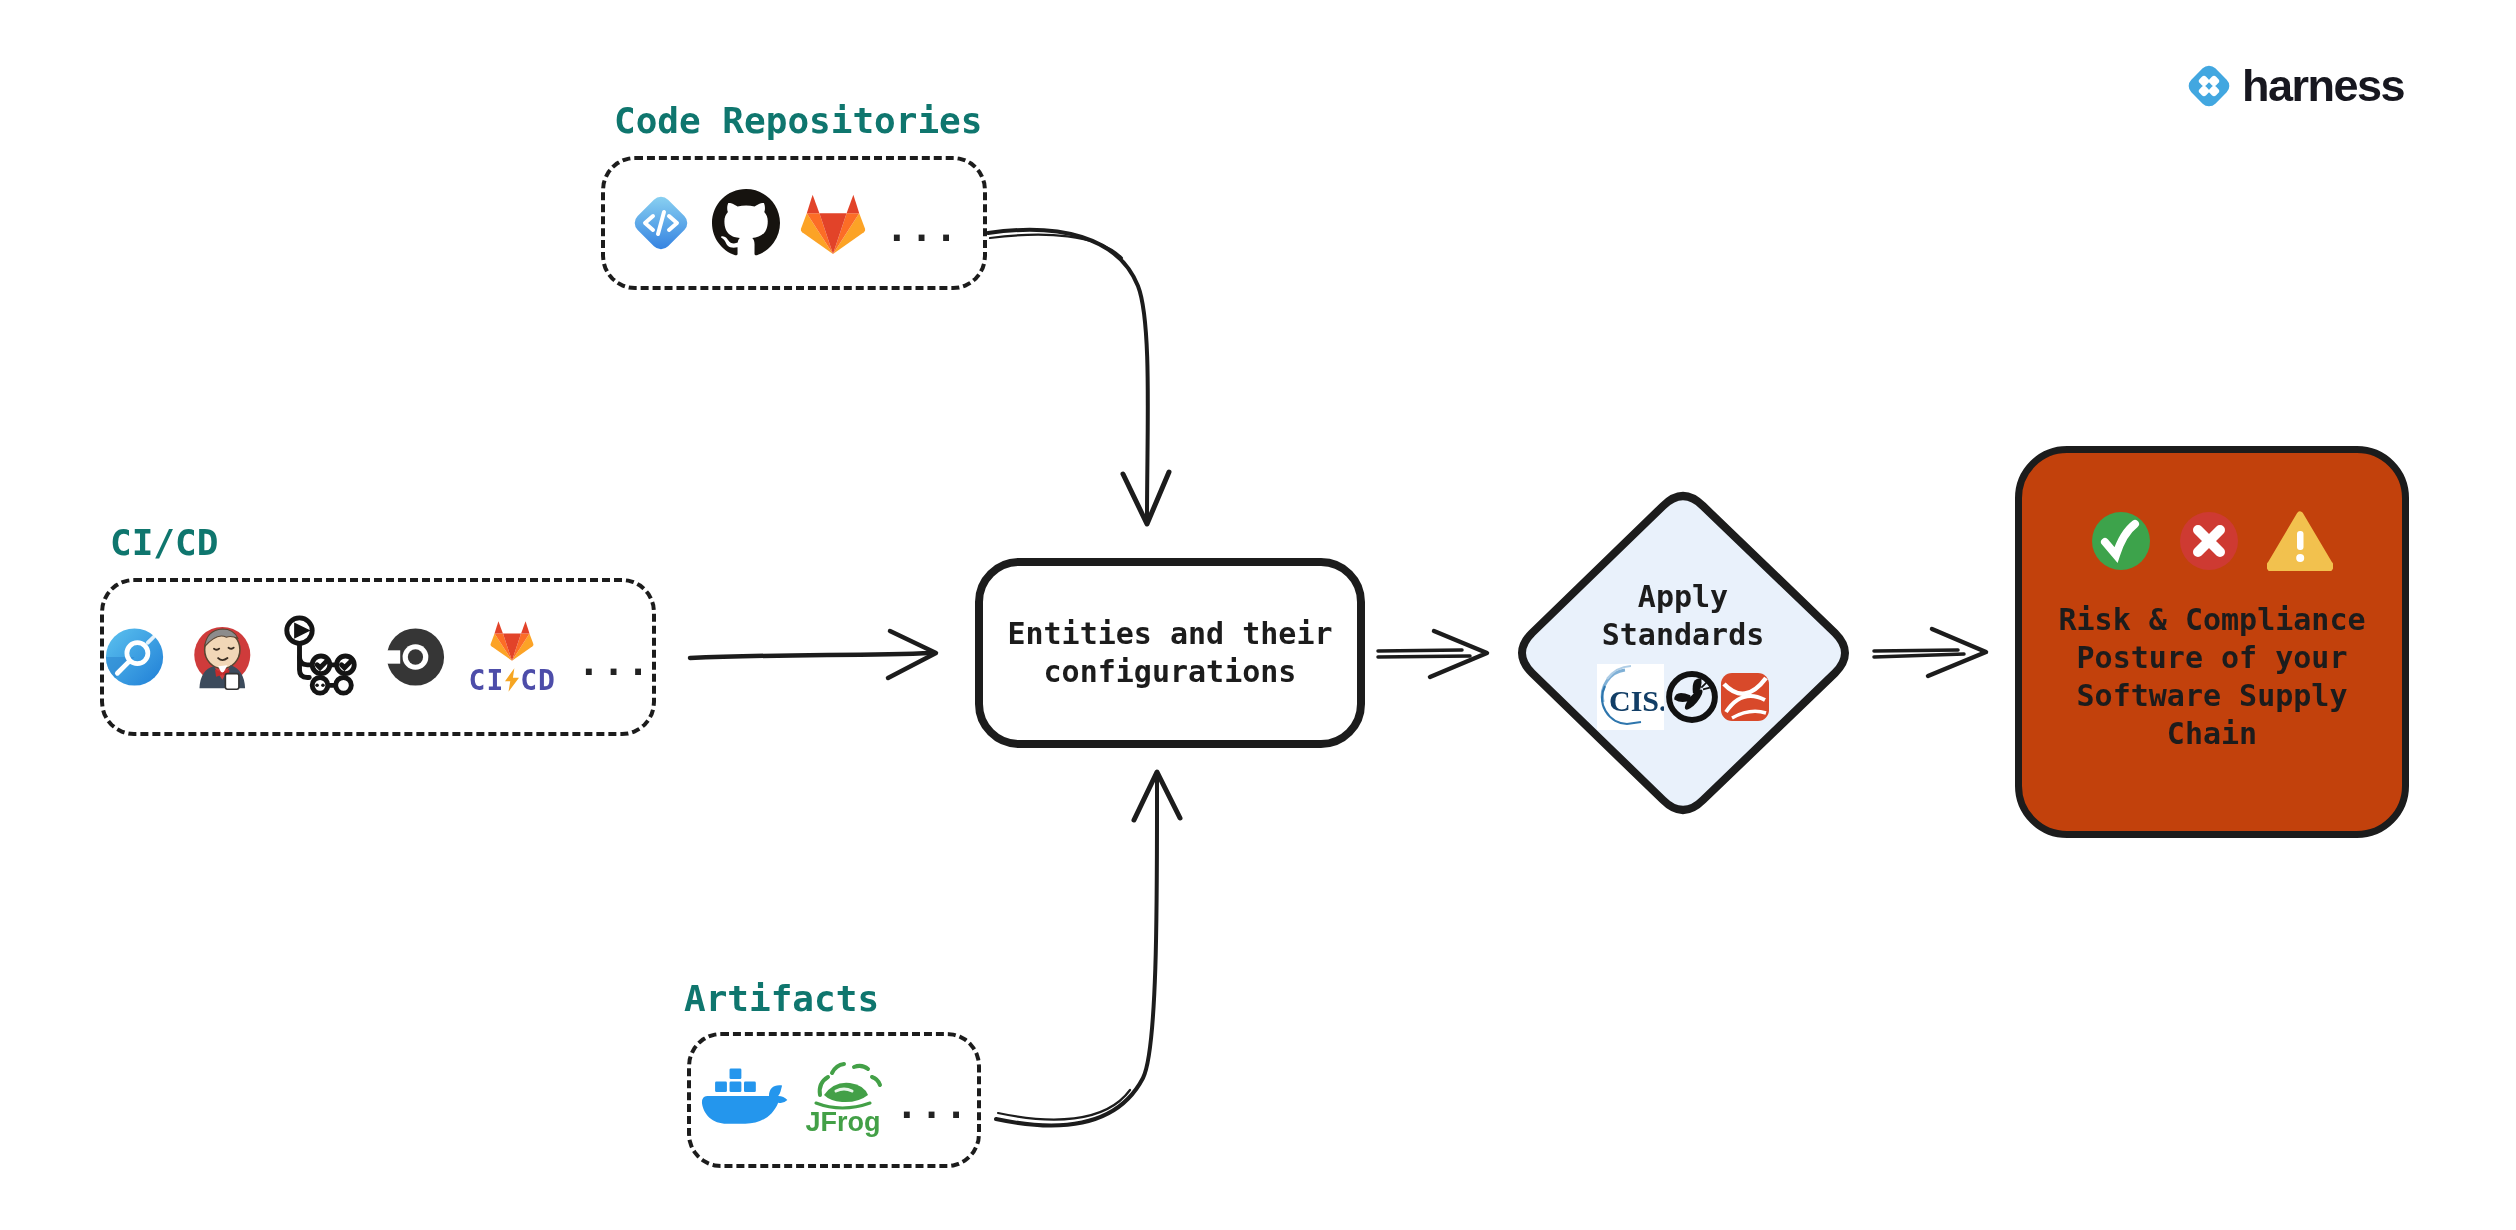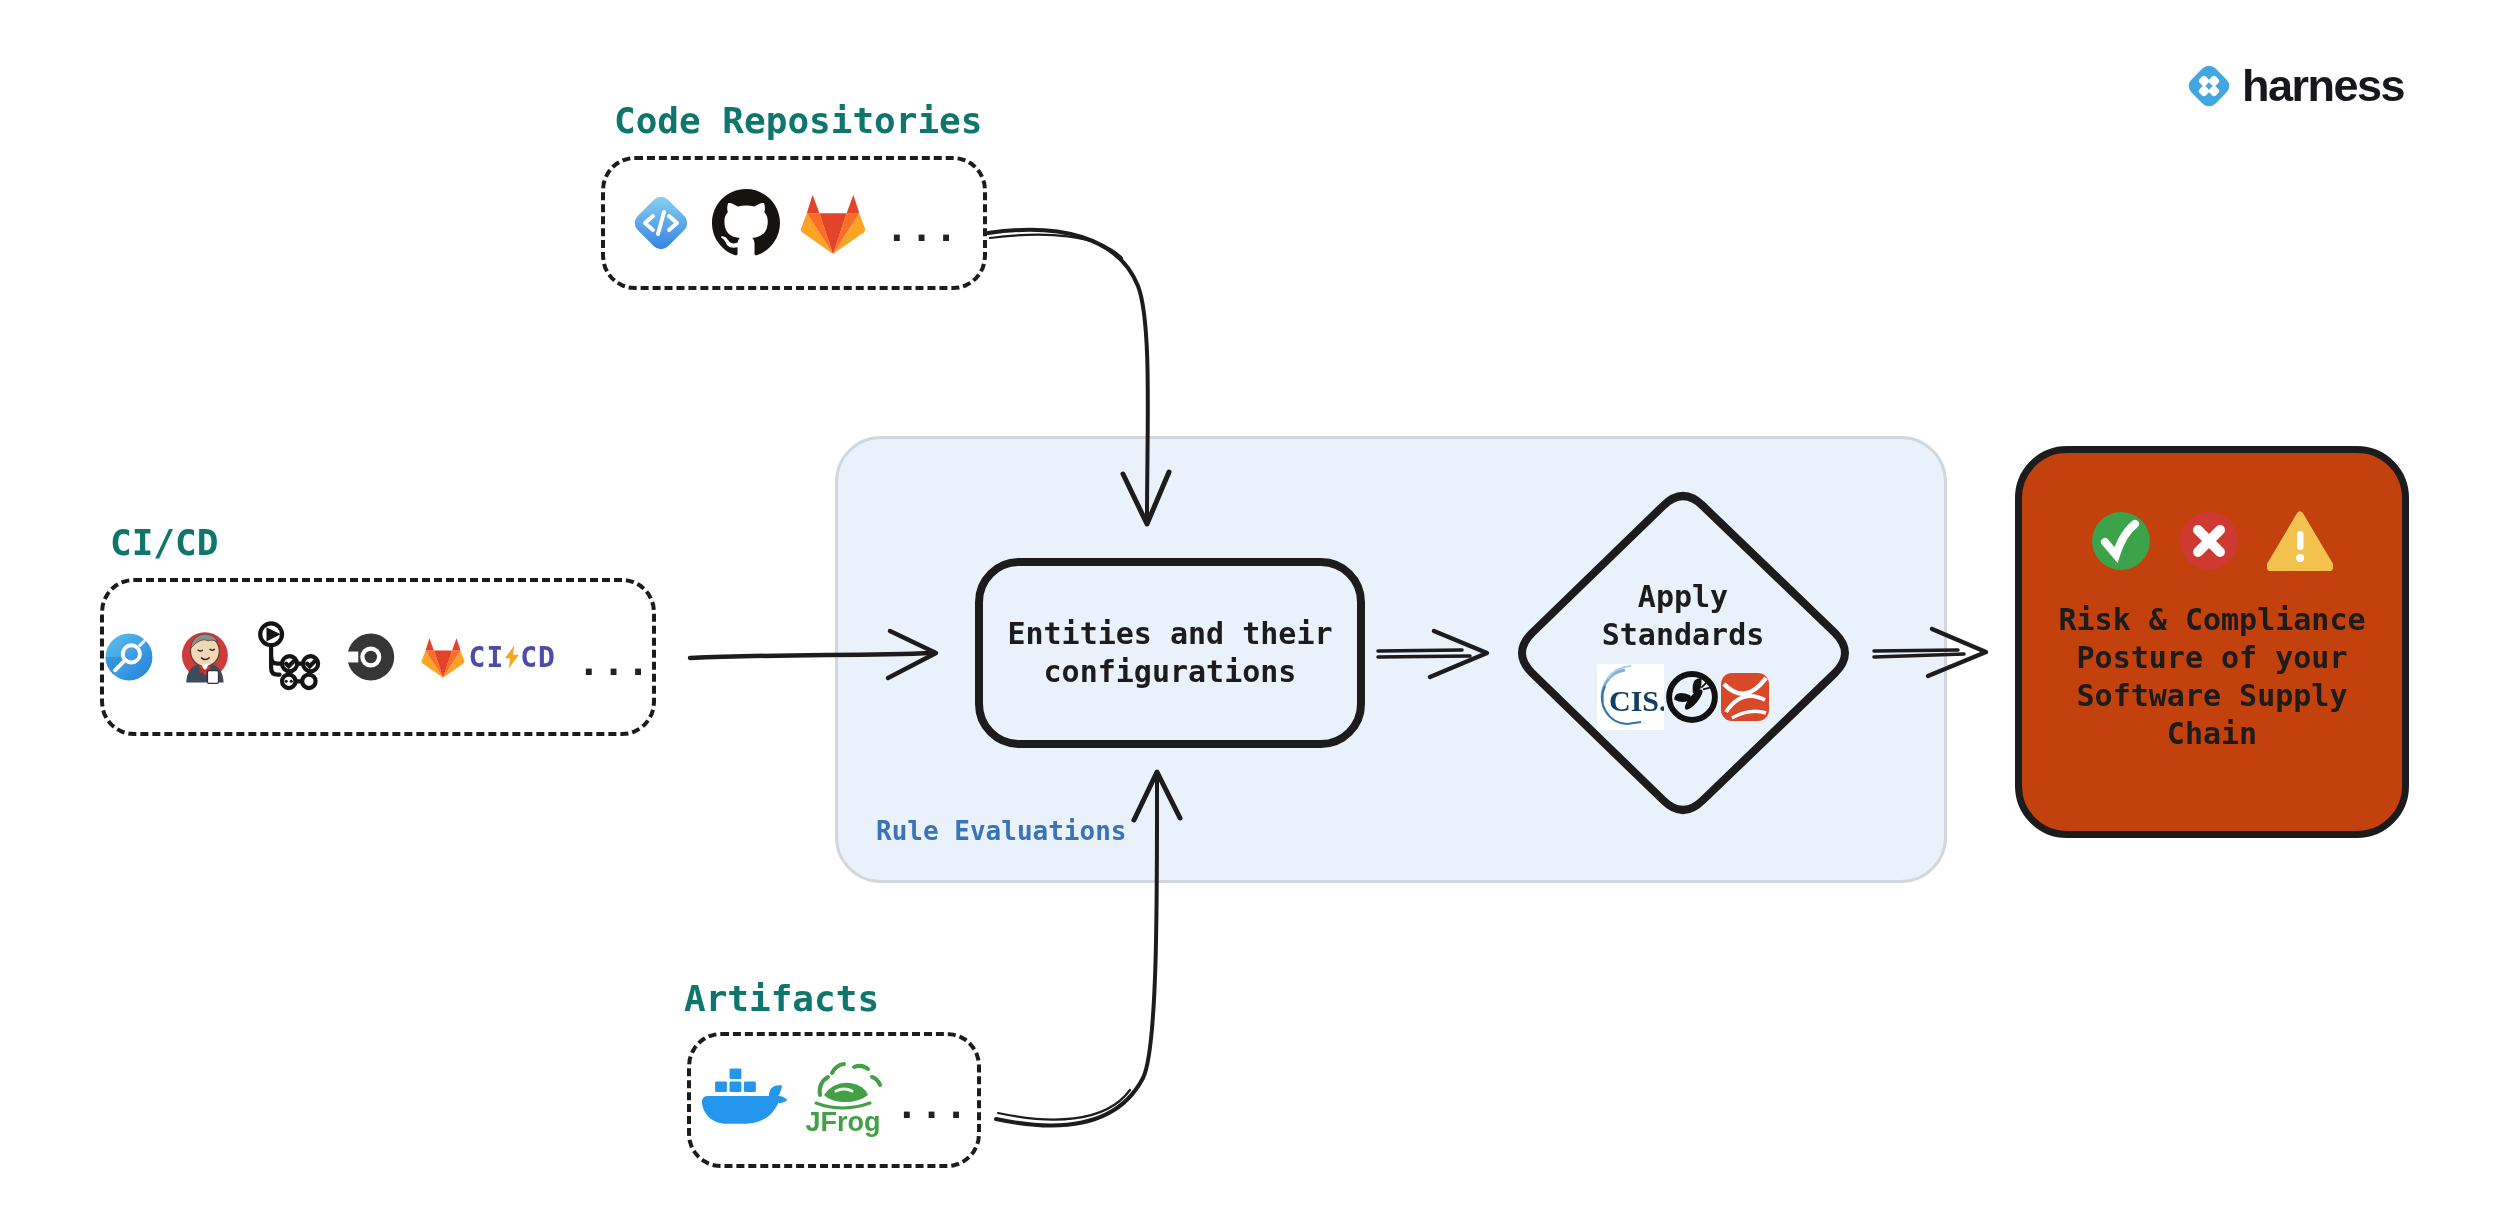--- a/index.html
+++ b/index.html
@@ -10,35 +10,32 @@
   .dashed-box{border:4px dashed #1c1c1c;border-radius:34px;display:flex;align-items:center;justify-content:center;background:#fff;}
   .ellipsis{font-weight:700;font-size:36px;color:#222;letter-spacing:3px;line-height:1;transform:translateY(6px);}
   .panel{background:#e9f1fb;border:3px solid #d3d7dc;border-radius:46px;}
   .panel-label{font-weight:700;font-size:26px;color:#3a74b7;}
   .node-box{border:8px solid #1c1c1c;border-radius:44px;display:flex;align-items:center;justify-content:center;}
   .node-text{font-weight:700;font-size:30px;line-height:38px;text-align:center;white-space:pre-line;color:#1c1c1c;}
   .outcome-box{background:#c2410c;border:7px solid #1c1c1c;border-radius:52px;display:flex;flex-direction:column;align-items:center;padding-top:58px;gap:30px;box-sizing:border-box;}
   .icon-row{display:flex;align-items:center;}
   .logo{display:flex;align-items:center;gap:9px;}
   .logo-text{font-family:"Liberation Sans",sans-serif;font-weight:700;font-size:45px;color:#17171f;letter-spacing:-1.5px;}
-  .gl-cicd{display:flex;flex-direction:row;align-items:center;gap:2px;}
+  .gl-cicd{display:flex;flex-direction:column;align-items:center;gap:2px;}
   .gl-cicd-text{display:flex;align-items:center;font-weight:700;font-size:28px;color:#4d4da9;letter-spacing:1px;}
   .jfrog{display:flex;flex-direction:column;align-items:center;}
   .jfrog-text{font-weight:700;font-size:27px;color:#43a047;line-height:1;font-family:"Liberation Sans",sans-serif;transform:translateY(-4px);}
   .diamond-content{display:flex;flex-direction:column;align-items:center;gap:10px;}
   svg{display:block;}
 </style>
 </head>
 <body>
 
 <div id="canvas">
 
-  <div class="abs panel" style="left:835px;top:436px;width:1106px;height:441px;">
-    <div class="abs panel-label" style="left:38px;bottom:34px;">Rule Evaluations</div>
-  </div>
 
   <svg class="abs" style="left:0;top:0;" width="2516" height="1230" viewBox="0 0 2516 1230">
     <g stroke="#1c1c1c" fill="none" stroke-linecap="round" stroke-linejoin="round">
 
       <g>
         <path d="M988 233 C1058 223 1118 236 1138 286 C1152 322 1147 430 1147 518" stroke-width="4"></path>
         <path d="M990 238 C1045 231 1098 234 1122 258" stroke-width="2.2"></path>
         <polyline points="1123,474 1147,524 1169,472" stroke-width="5"></polyline>
       </g>
 

